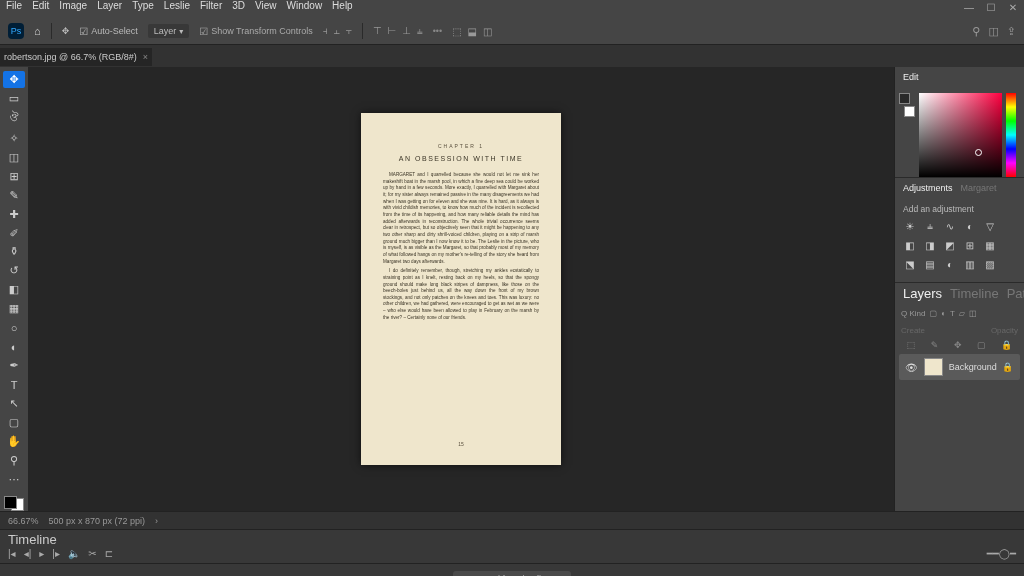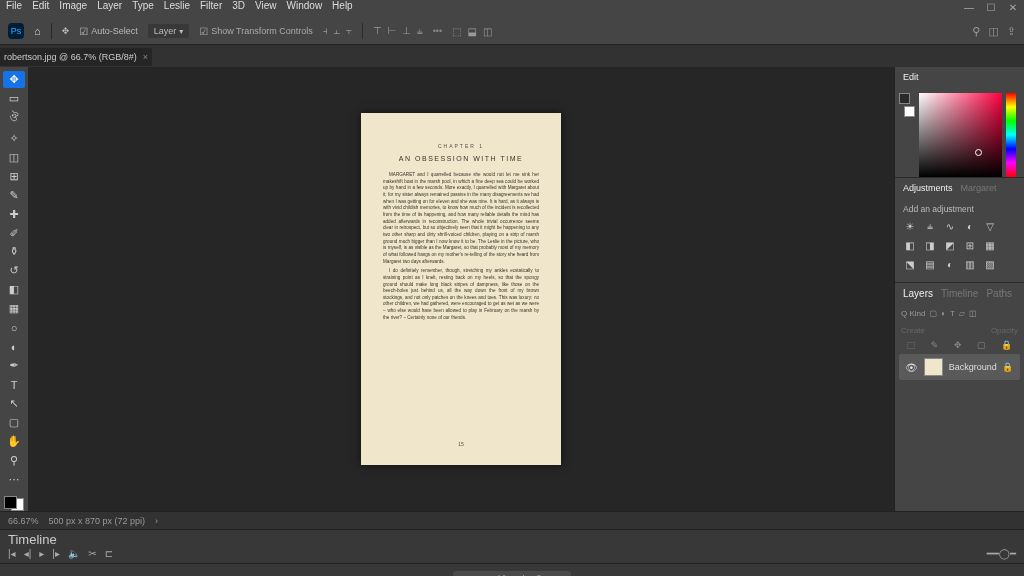--- a/index.html
+++ b/index.html
@@ -45,21 +45,21 @@
 .colorbox .hue{position:absolute;right:8px;top:6px;width:10px;height:84px;background:linear-gradient(#f00,#ff0,#0f0,#0ff,#00f,#f0f,#f00)}
 .colorbox .sw2{position:absolute;left:4px;top:6px;width:16px;height:24px}
 .colorbox .sw2 .a{position:absolute;width:11px;height:11px;background:#2a2a2a;border:1px solid #888;z-index:2}
 .colorbox .sw2 .b{position:absolute;right:0;bottom:0;width:11px;height:11px;background:#fff;border:1px solid #888}
 .colorbox .ring{position:absolute;left:80px;top:62px;width:7px;height:7px;border:1px solid #fff;border-radius:50%}
 .adjust{padding:6px 8px}
 .adjust .lbl{font-size:8.5px;color:#bbb;margin-bottom:5px}
 .adjrow{display:flex;gap:6px;margin-bottom:5px;color:#ccc;font-size:10px}
 .adjrow span{width:14px;height:14px;display:flex;align-items:center;justify-content:center}
 .layers{flex:1;display:flex;flex-direction:column}
-.layers .tabs{height:20px;display:flex;align-items:center;padding:0 8px;gap:8px;font-size:10px}
+.layers .tabs{height:20px;display:flex;align-items:center;padding:0 8px;gap:8px;font-size:13px}
 .layers .tabs .a{color:#eee}
 .layers .tabs .i{color:#777}
 .lsearch{height:20px;display:flex;align-items:center;padding:0 6px;gap:4px;font-size:8px;color:#999}
 .lctl{padding:3px 6px;font-size:8px;color:#888;display:flex;gap:4px;align-items:center}
 .lctl .dim{opacity:.5}
 .lops{display:flex;gap:4px;padding:2px 6px;color:#888;font-size:9px;justify-content:space-around}
 .litem{height:26px;background:#5a5a5a;display:flex;align-items:center;padding:0 6px;gap:6px;font-size:9px;color:#ddd;margin:2px 4px;border-radius:2px}
 .litem .eye{font-size:10px}
 .litem .th{width:20px;height:18px;background:#efe6cc;border:1px solid #888}
 .litem .lk{margin-left:auto;font-size:9px;color:#999}

